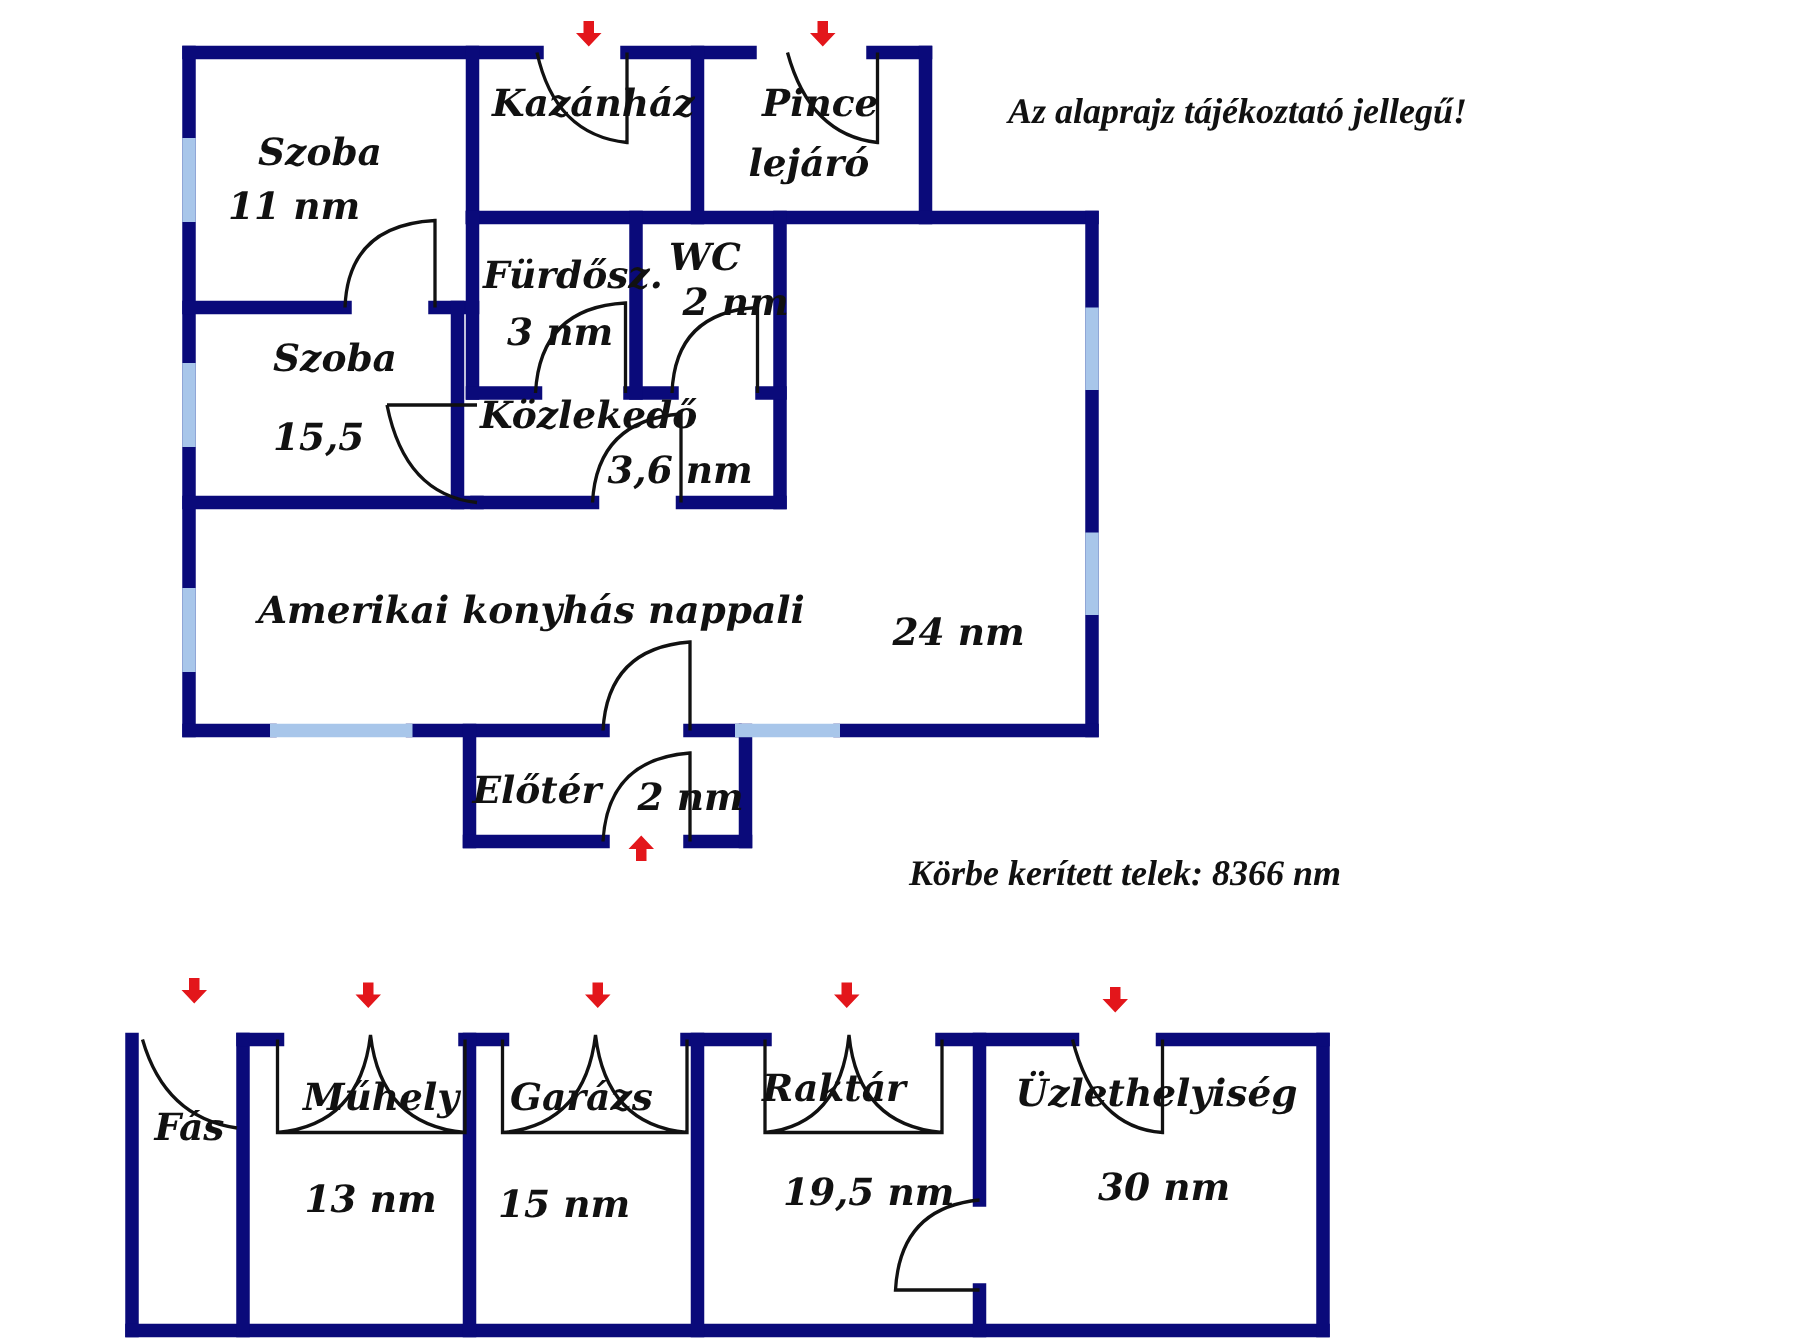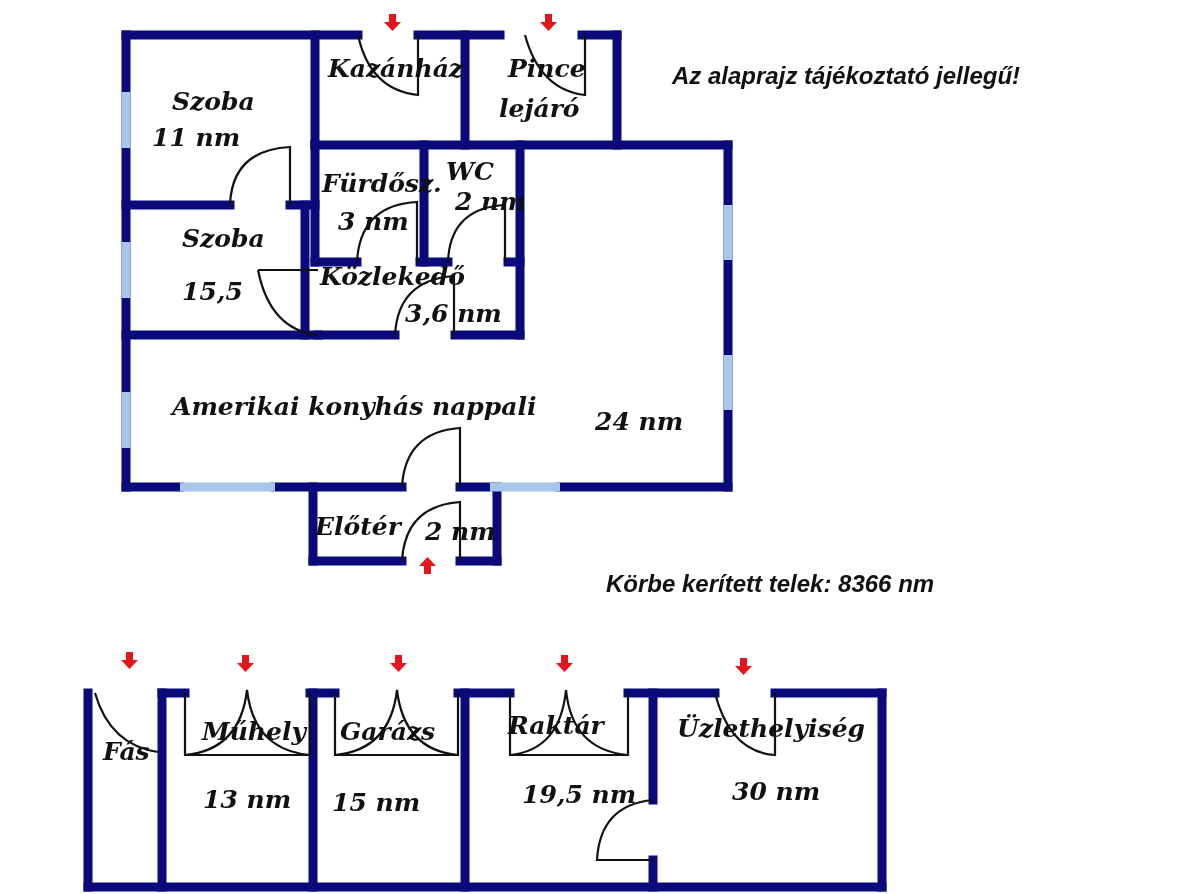--- a/index.html
+++ b/index.html
@@ -3,21 +3,21 @@
 <meta charset="utf-8">
 <style>
   html, body { margin: 0; padding: 0; background: #ffffff; }
   body { width: 1200px; height: 894px; overflow: hidden; position: relative; }
   #plan { position: absolute; left: 0; top: 0; }
   .wall { stroke: #0a0a7a; stroke-width: 9; fill: none; stroke-linecap: square; }
   .win { stroke: #a8c6ea; stroke-width: 9; fill: none; }
   .door { stroke: #111; stroke-width: 2.2; fill: none; }
   .lbl { font-family: "DejaVu Serif", "Liberation Serif", serif; font-style: italic; font-weight: bold; fill: #111; }
   .arrow { fill: #e3161b; }
-  .note { position: absolute; font-family: Liberation Sans, sans-serif; font-style: italic; font-weight: bold; color: #111; white-space: nowrap; }
+  .note { position: absolute; font-family: Liberation Serif, serif; font-style: italic; font-weight: bold; color: #111; white-space: nowrap; }
 </style>
 </head>
 <body>
 
 <svg id="plan" width="1200" height="894" viewBox="0 0 1200 894">
 
   <g>
 
     <line class="wall" x1="126" y1="35" x2="126" y2="487"></line>
 

